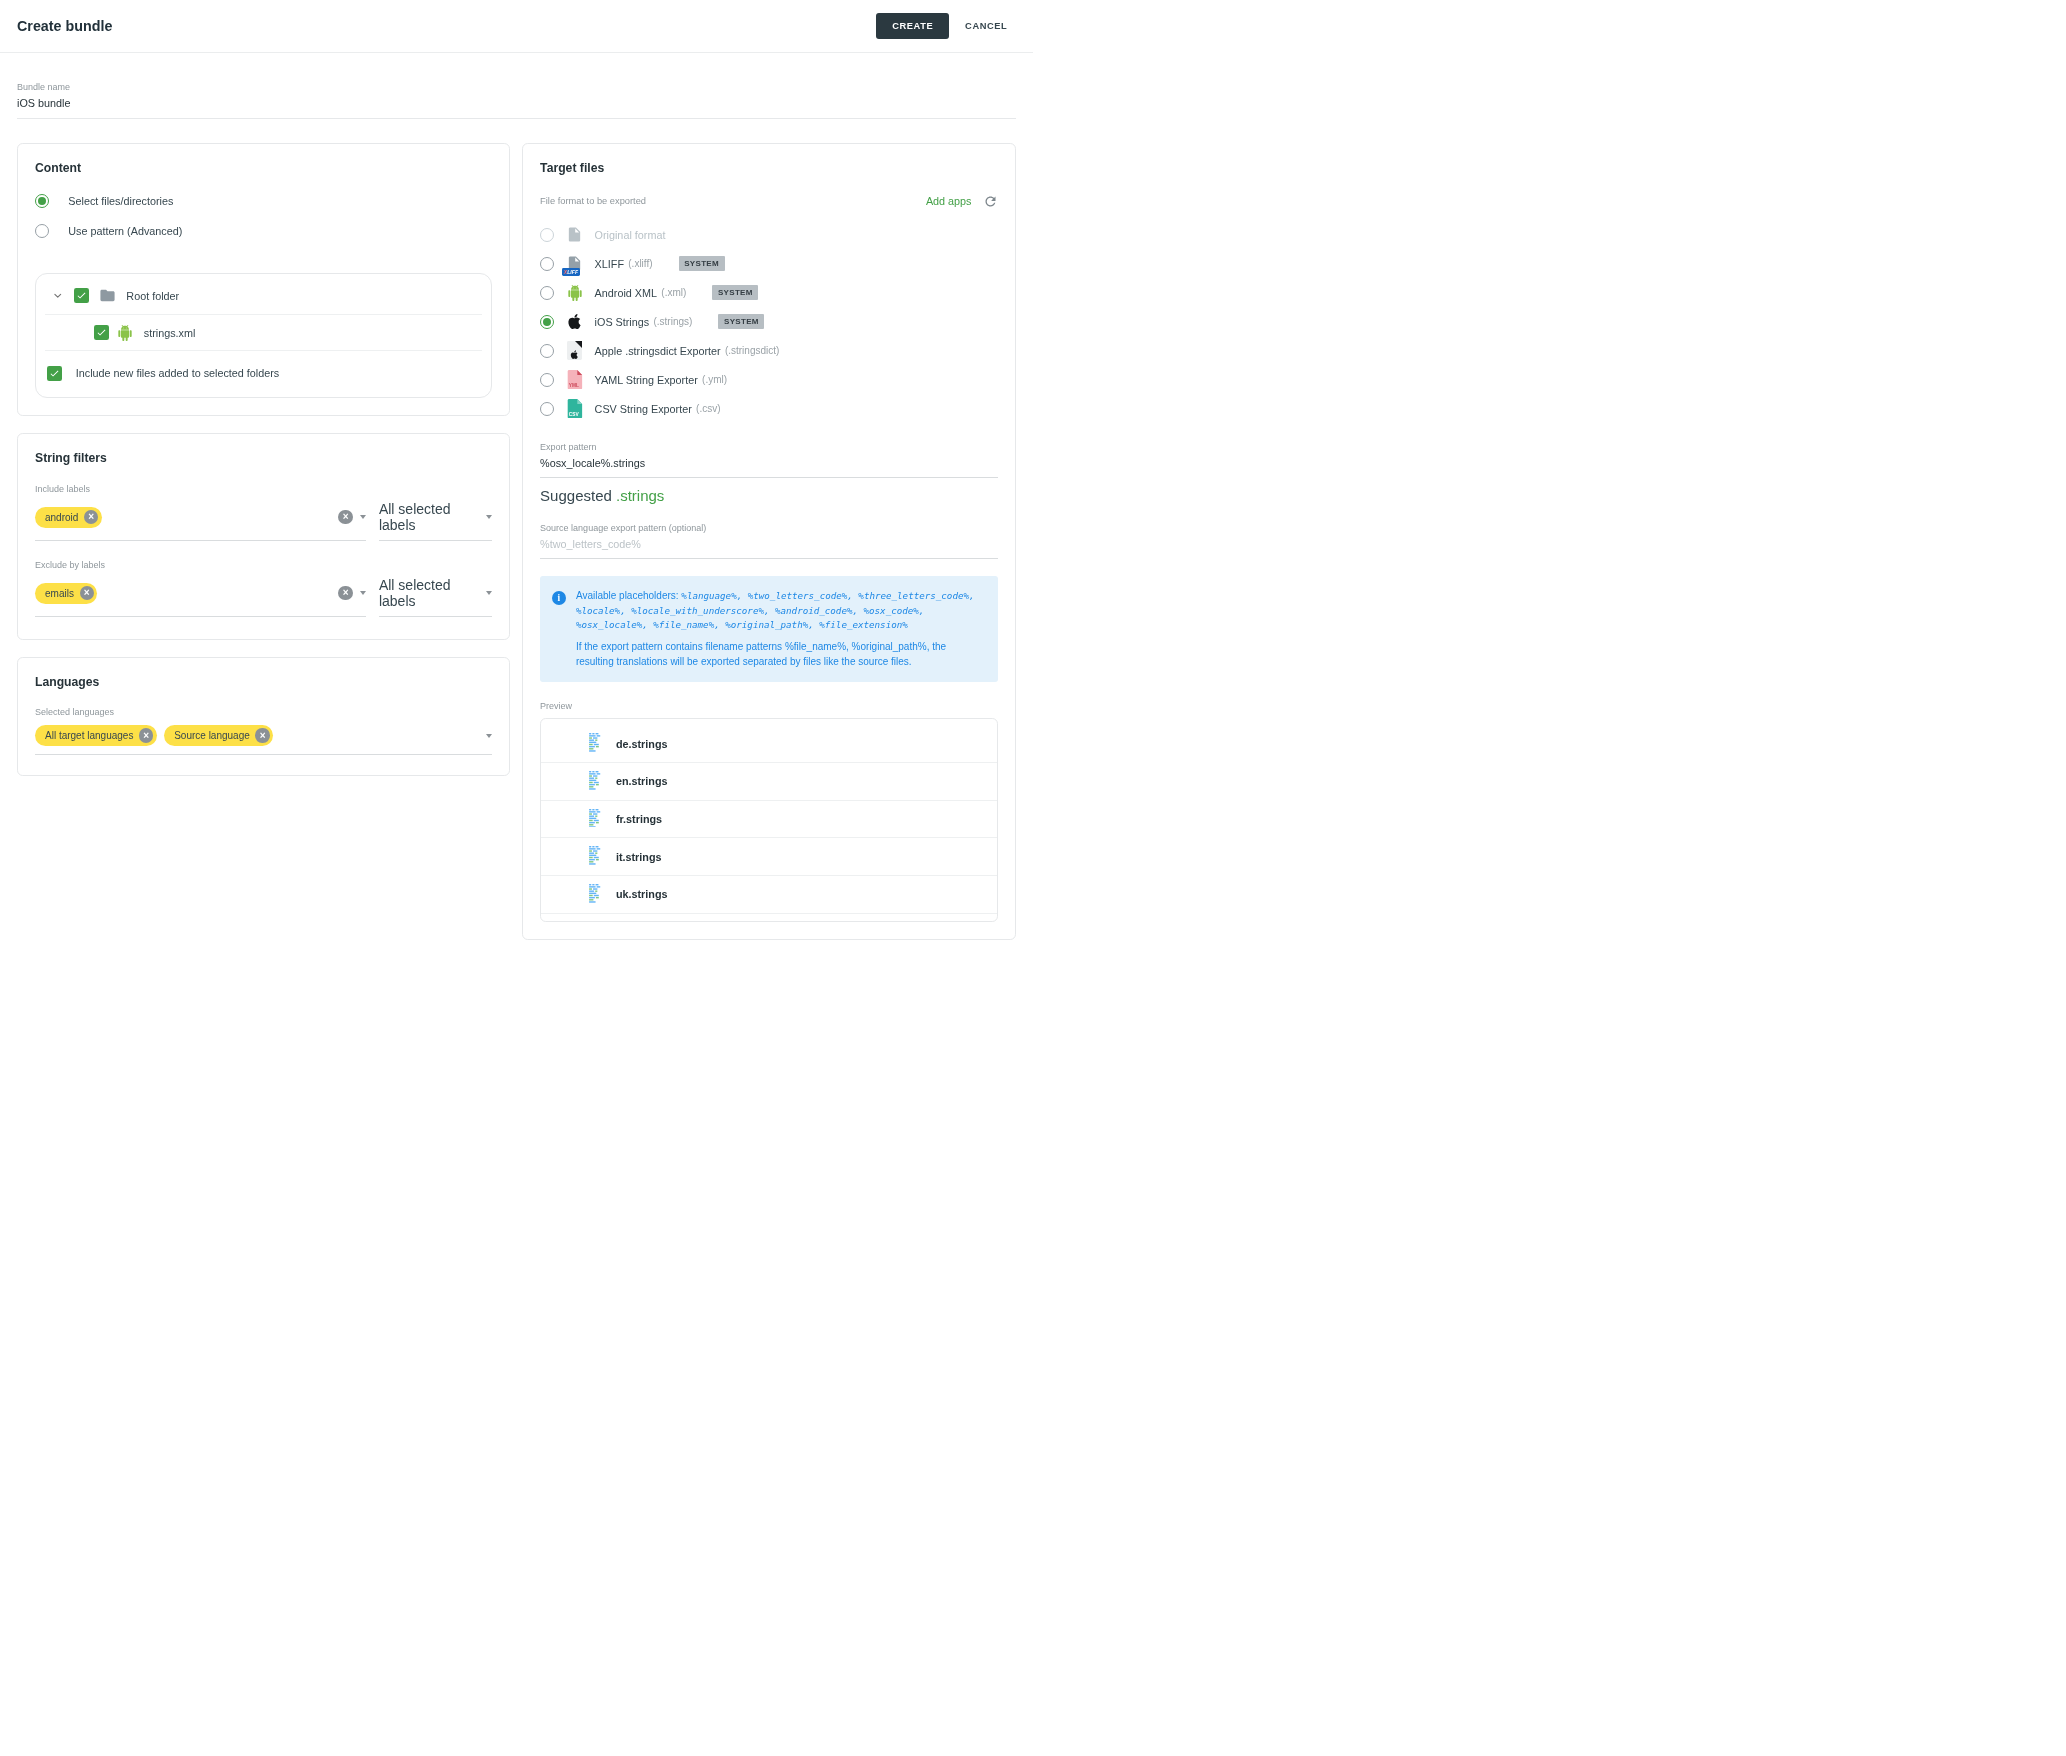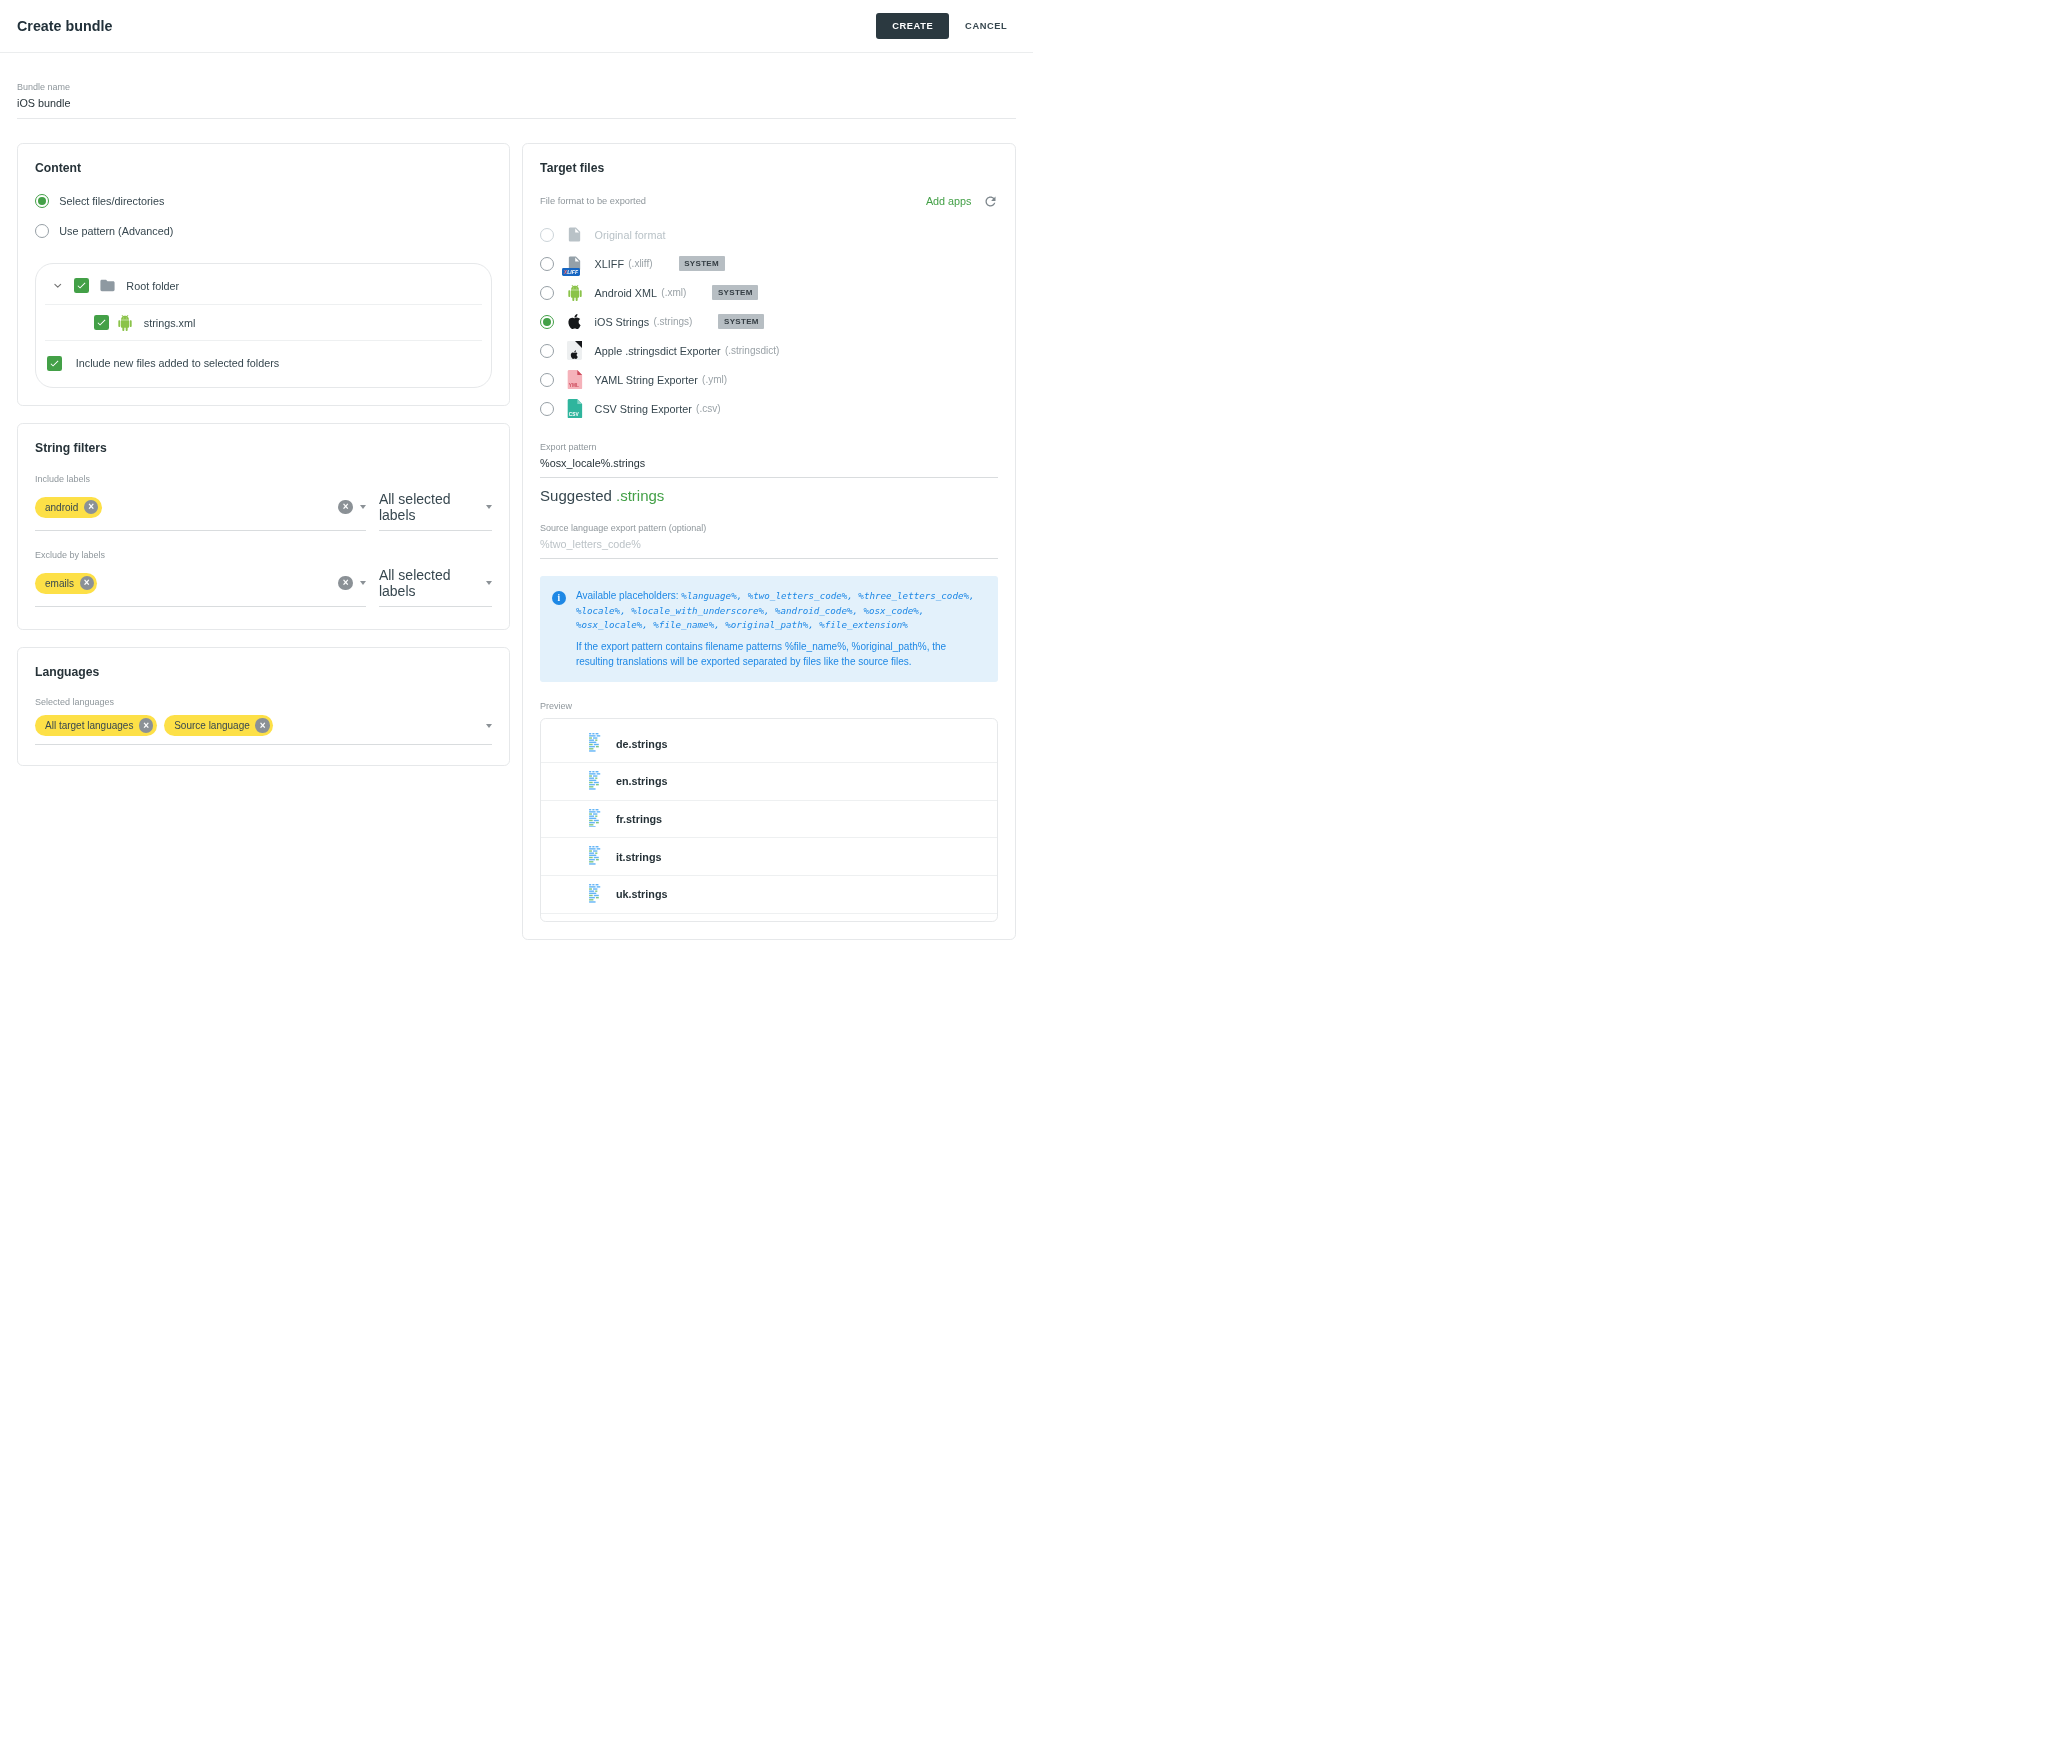--- a/index.html
+++ b/index.html
@@ -30,26 +30,26 @@
   .columns{display:flex;gap:12.2px;align-items:flex-start;margin:24.4px 17px 17px}
   .col-left{width:493px;display:flex;flex-direction:column;gap:17px}
   .col-right{width:494px}
   .card{border:0.7px solid #e6e8ea;border-radius:5.7px;background:#fff;padding:17px}
   .card h2{margin:0 0 18.7px;font-size:12.2px;color:#263238}
   
   .radio{width:14.3px;height:14.3px;border:1.4px solid #97a0a6;border-radius:50%;position:relative;flex:none}
   .radio.checked{border-color:var(--accent-green)}
   .radio.checked::after{content:"";position:absolute;inset:2.2px;border-radius:50%;background:var(--accent-green)}
   .radio.disabled{border-color:#ccd4d9}
-  .radio-row{display:flex;align-items:center;gap:10px;margin-bottom:16px;font-size:10.8px;color:#37474f}
+  .radio-row{display:flex;align-items:center;gap:19px;margin-bottom:16px;font-size:10.8px;color:#37474f}
   .checkbox{width:15px;height:15px;border-radius:2.2px;background:var(--accent-green);
     display:flex;align-items:center;justify-content:center;flex:none}
   .checkbox svg{width:10.8px;height:10.8px}
   
-  .tree-box{border:0.7px solid #e6e8ea;border-radius:18px;margin-top:25px;padding:0 8.6px}
+  .tree-box{border:0.7px solid #e6e8ea;border-radius:12px;margin-top:35px;padding:0 8.6px}
   .tree-row{display:flex;align-items:center;font-size:10.8px;color:#37474f}
   .tree-row.root{padding:13px 0 10px 7.2px}
   .tree-row.file{padding:9.3px 0 9.3px 49px;border-top:0.7px solid #eef0f1}
   .include-row{display:flex;align-items:center;gap:14px;padding:15px 0 16.5px 2.2px;
     border-top:0.7px solid #eef0f1;font-size:10.8px;color:#37474f}
   .chevron{width:13px;display:flex;align-items:center;margin-right:9.3px}
   .tree-icon{width:18.7px;display:flex;align-items:center;justify-content:center;margin:0 9.3px}
   .tree-row.file .tree-icon{margin-left:7.2px}
   
   .chip{height:21px;border-radius:10.8px;background:#fde047;display:inline-flex;align-items:center;

